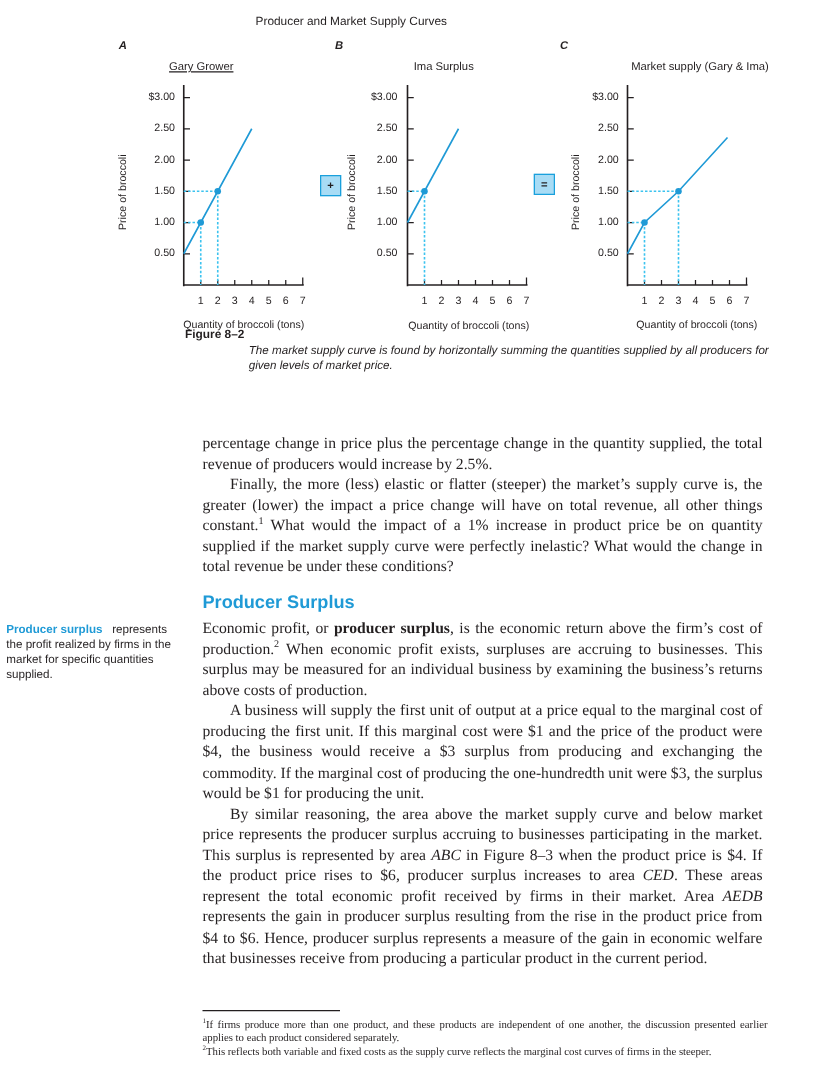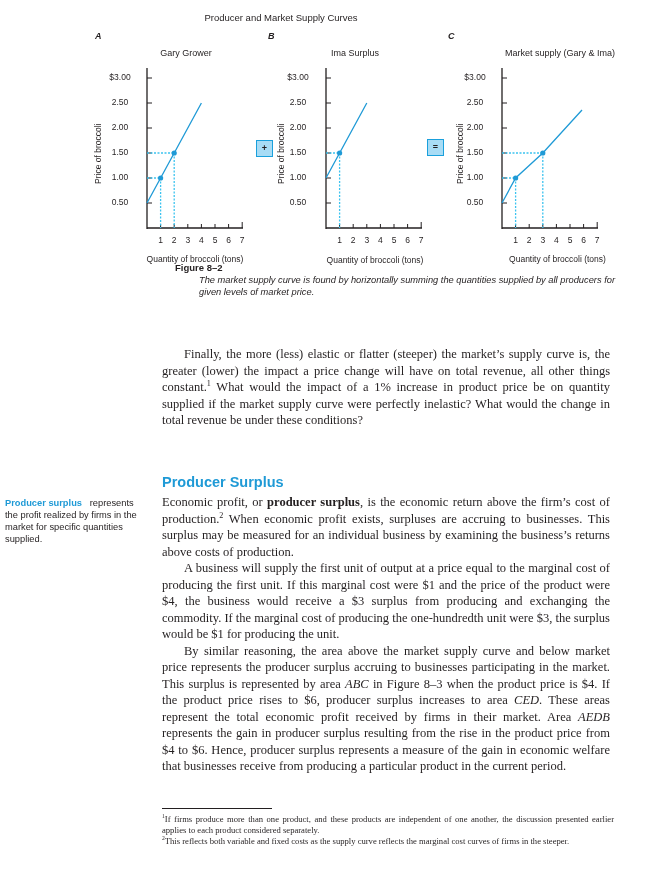--- a/index.html
+++ b/index.html
@@ -4,47 +4,47 @@
 <style>
   html, body { margin: 0; padding: 0; background: #ffffff; }
   body { width: 665px; height: 870px; position: relative; overflow: hidden; color: #231f20; }
   .sans { font-family: "Liberation Sans", sans-serif; }
   .serif { font-family: "Liberation Serif", serif; }
   .abs { position: absolute; }
 
   .fig-title { left: 0; width: 562px; top: 12px; text-align: center; font-size: 9.5px; }
   .panel-letter { font-size: 9px; font-weight: bold; font-style: italic; }
   .chart-title { font-size: 9px; text-align: center; }
-  .ytick { font-size: 8.5px; text-align: center; width: 40px; }
+  .ytick { font-size: 8.5px; text-align: right; width: 40px; }
   .xtick { font-size: 8.5px; text-align: center; width: 10px; }
   .xlabel { font-size: 8.5px; text-align: center; }
   .ylabel { font-size: 8.5px; transform: rotate(-90deg); transform-origin: left top; white-space: nowrap; }
   .op-box { width: 15px; height: 15px; background: #a8dcf5; border: 1px solid #1aa0dc; font-size: 9px; font-weight: bold; text-align: center; line-height: 15px; }
 
-  .caption-title { left: 175px; top: 262px; font-size: 9.5px; font-weight: bold; }
+  .caption-title { left: 148px; top: 262px; font-size: 9.5px; font-weight: bold; }
   .caption-text { left: 163px; top: 274px; width: 440px; font-size: 9.3px; font-style: italic; line-height: 12px; margin-left: 36px; }
 
   .body-text { left: 162px; width: 448px; font-size: 12.5px; line-height: 16.5px; text-align: justify; }
   .body-text p { margin: 0; }
   .indent { text-indent: 22px; }
   .section-head { left: 162px; top: 474px; font-size: 14.5px; font-weight: bold; color: #1f9ad6; }
   .margin-note { left: 5px; top: 497px; width: 138px; font-size: 9.3px; line-height: 12px; }
   .margin-note .term { color: #1f9ad6; font-weight: bold; }
   .fn-rule { left: 162px; top: 808px; width: 110px; height: 1px; background: #231f20; }
   .footnotes { left: 162px; top: 814px; width: 452px; font-size: 8.6px; line-height: 11px; text-align: justify; }
   .footnotes p { margin: 0; }
   sup { font-size: 65%; line-height: 0; }
 </style>
 </head>
 <body>
 
 <div class="abs sans fig-title">Producer and Market Supply Curves</div>
 
 <div class="abs sans panel-letter" style="left:95px;top:31px;">A</div>
-<div class="abs sans chart-title" style="left:131px;top:48px;width:110px;">Gary Grower</div>
+<div class="abs sans chart-title" style="left:106px;top:48px;width:110px;text-decoration:underline;">Gary Grower</div>
 <div class="abs sans ylabel" style="left:93px;top:184px;">Price of broccoli</div>
 <div class="abs sans ytick" style="left:100px;top:72px;">$3.00</div>
 <div class="abs sans ytick" style="left:100px;top:97px;">2.50</div>
 <div class="abs sans ytick" style="left:100px;top:122px;">2.00</div>
 <div class="abs sans ytick" style="left:100px;top:147px;">1.50</div>
 <div class="abs sans ytick" style="left:100px;top:172px;">1.00</div>
 <div class="abs sans ytick" style="left:100px;top:197px;">0.50</div>
 <svg class="abs" style="left:140px;top:60px;" width="110" height="175">
 
   <line x1="7" y1="8" x2="7" y2="169" stroke="#231f20" stroke-width="1.3"></line>
@@ -173,20 +173,21 @@
 <div class="abs sans xtick" style="left:551.4px;top:235px;">4</div>
 <div class="abs sans xtick" style="left:565px;top:235px;">5</div>
 <div class="abs sans xtick" style="left:578.6px;top:235px;">6</div>
 <div class="abs sans xtick" style="left:592.2px;top:235px;">7</div>
 <div class="abs sans xlabel" style="left:490px;top:254px;width:135px;">Quantity of  broccoli (tons)</div>
 
 <div class="abs sans caption-title">Figure 8–2</div>
 <div class="abs sans caption-text">The market supply curve is found by horizontally summing the quantities supplied by all producers for given levels of market price.</div>
 
 <div class="abs serif body-text" style="top:346px;">
+  <p>percentage change in price plus the percentage change in the quantity supplied, the total revenue of producers would increase by 2.5%.</p>
   <p class="indent"><span>Finally, the more (less) elastic or flatter (steeper) the market’s supply curve is, the greater (lower) the impact a price change will have on total revenue, all other things constant.</span><sup>1</sup><span> What would the impact of a 1% increase in product price be on quantity supplied if the market supply curve were perfectly inelastic? What would the change in total revenue be under these conditions?</span></p>
 </div>
 
 <div class="abs serif section-head" style="font-family:'Liberation Sans', sans-serif;">Producer Surplus</div>
 
 <div class="abs sans margin-note"><span class="term">Producer surplus</span><span style="white-space:pre-wrap;">   represents the profit realized by firms in the market for specific quantities supplied.</span></div>
 
 <div class="abs serif body-text" style="top:494px;">
   <p><span>Economic profit, or </span><b>producer surplus</b><span>, is the economic return above the firm’s cost of production.</span><sup>2</sup><span> When economic profit exists, surpluses are accruing to businesses. This surplus may be measured for an individual business by examining the business’s returns above costs of production.</span></p>
   <p class="indent">A business will supply the first unit of output at a price equal to the marginal cost of producing the first unit. If this marginal cost were $1 and the price of the product were $4, the business would receive a $3 surplus from producing and exchanging the commodity. If the marginal cost of producing the one-hundredth unit were $3, the surplus would be $1 for producing the unit.</p>

